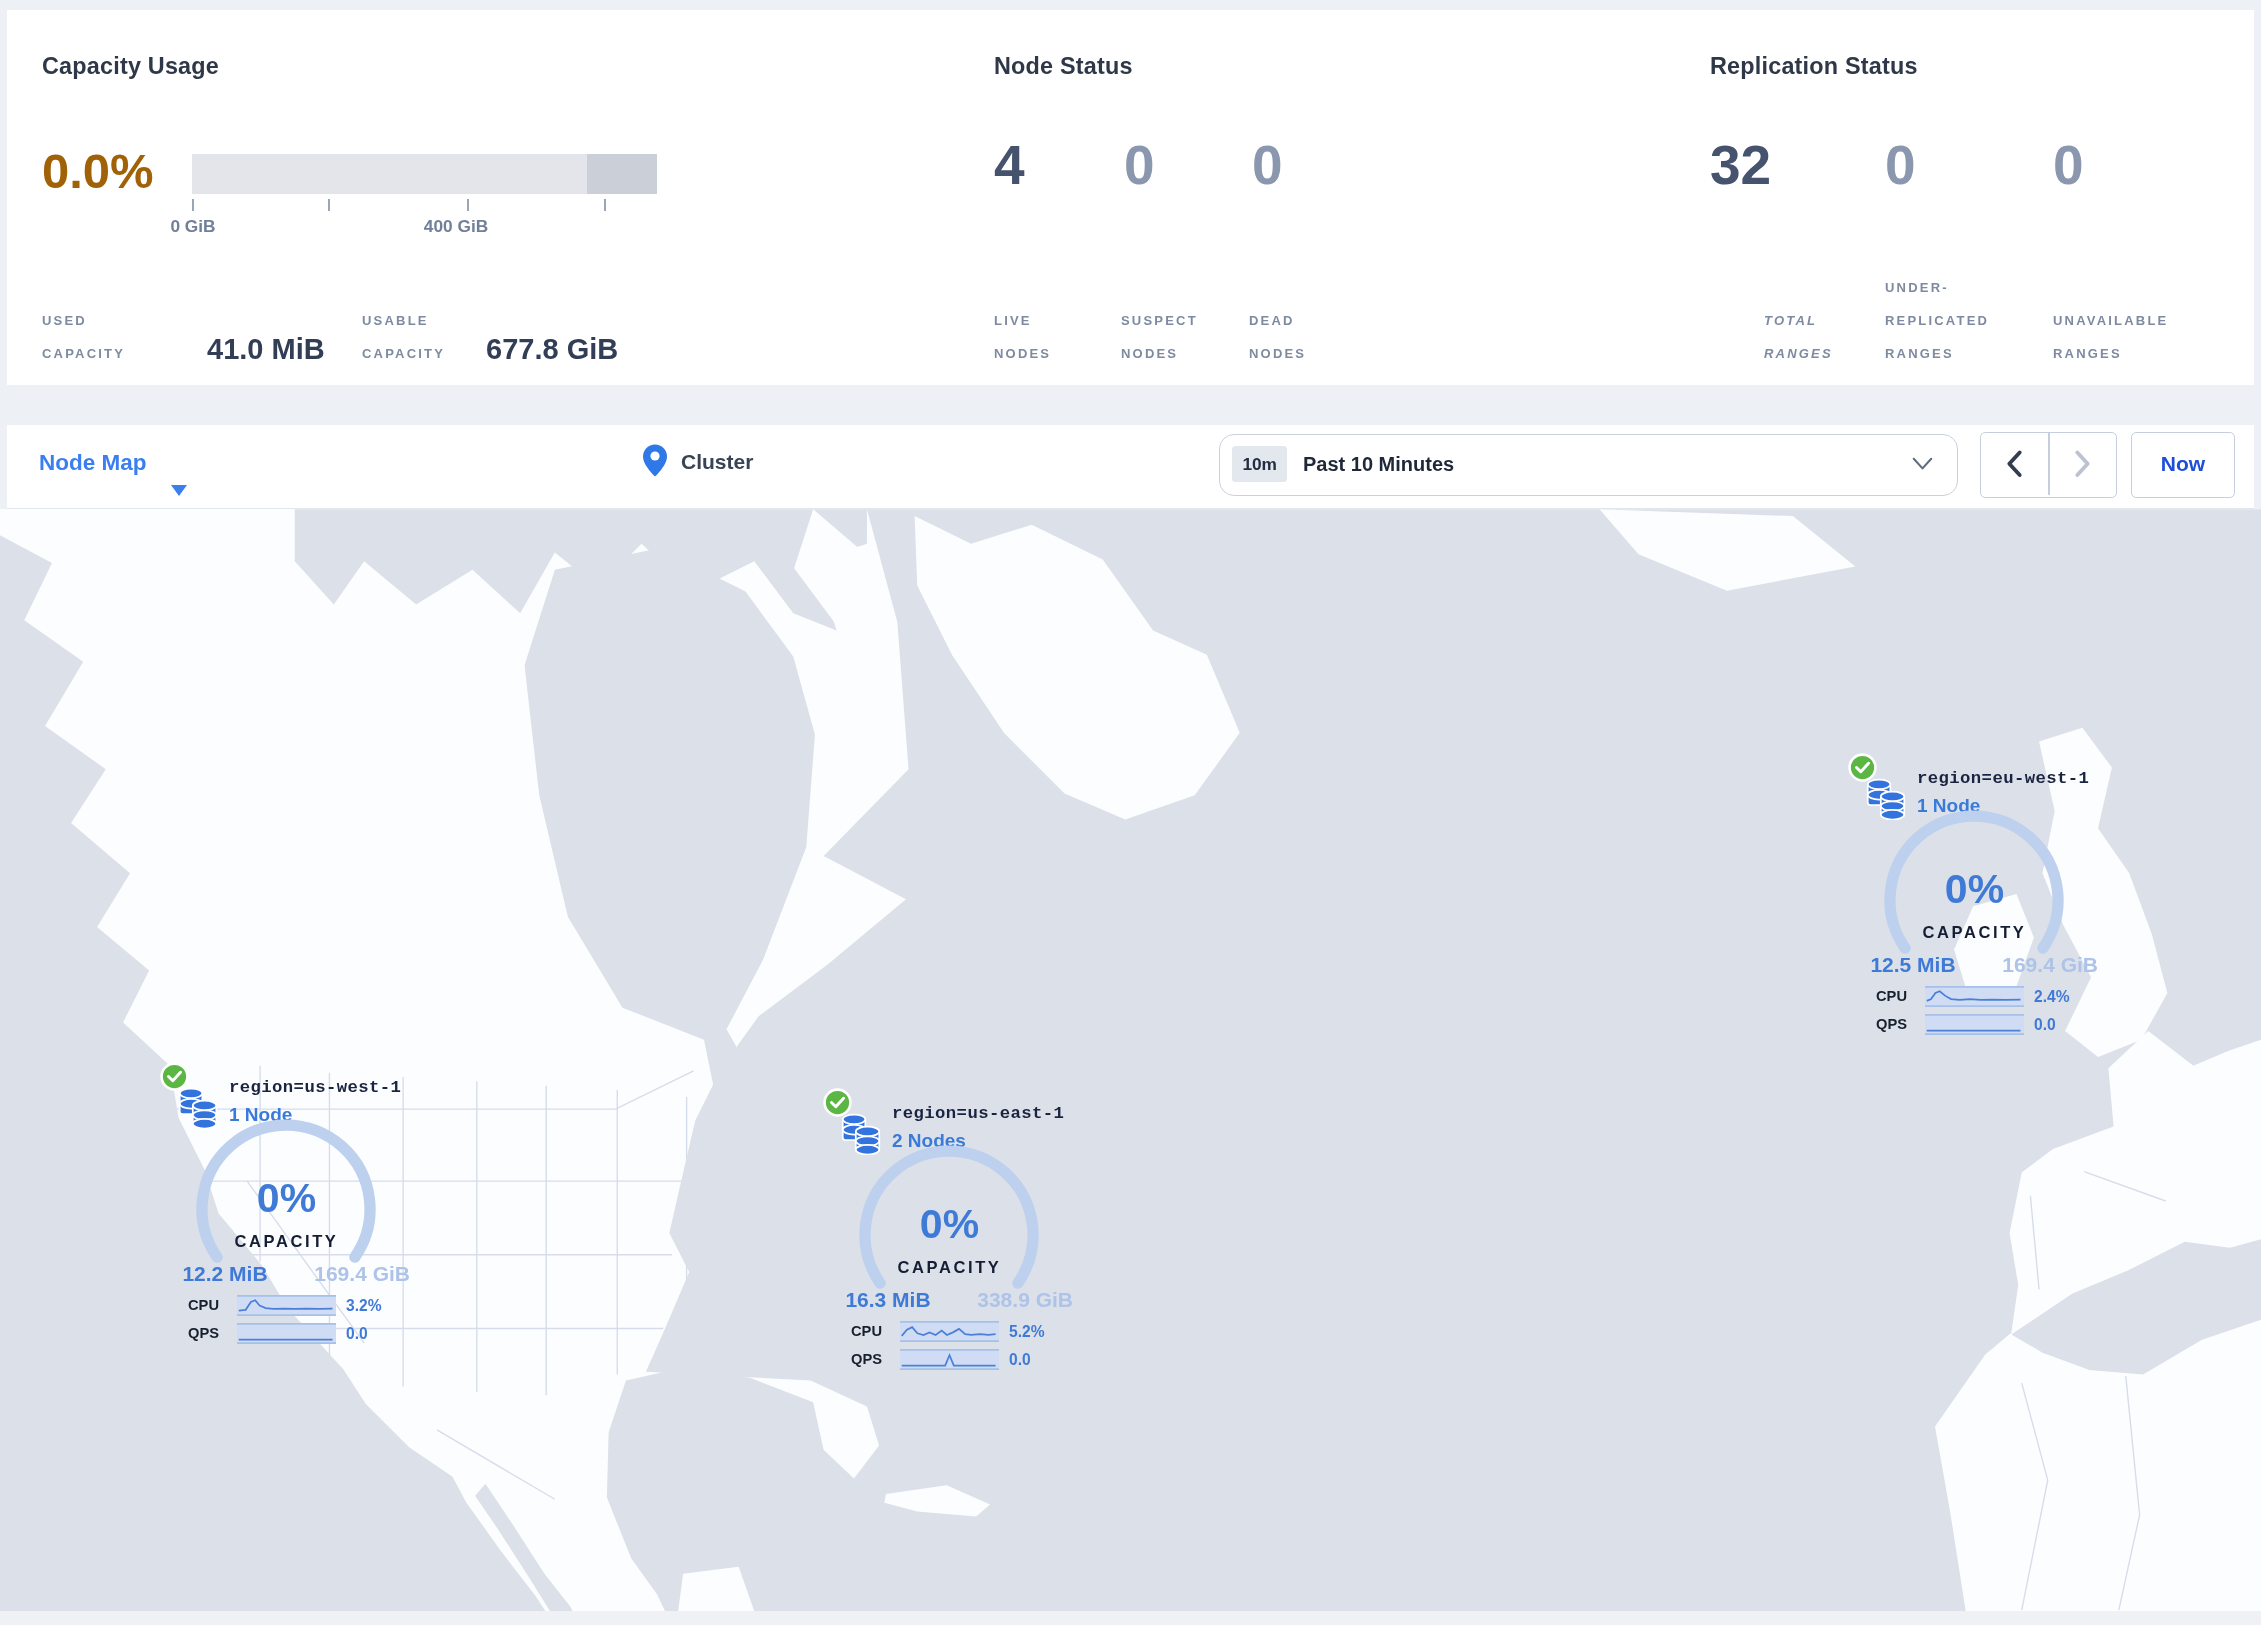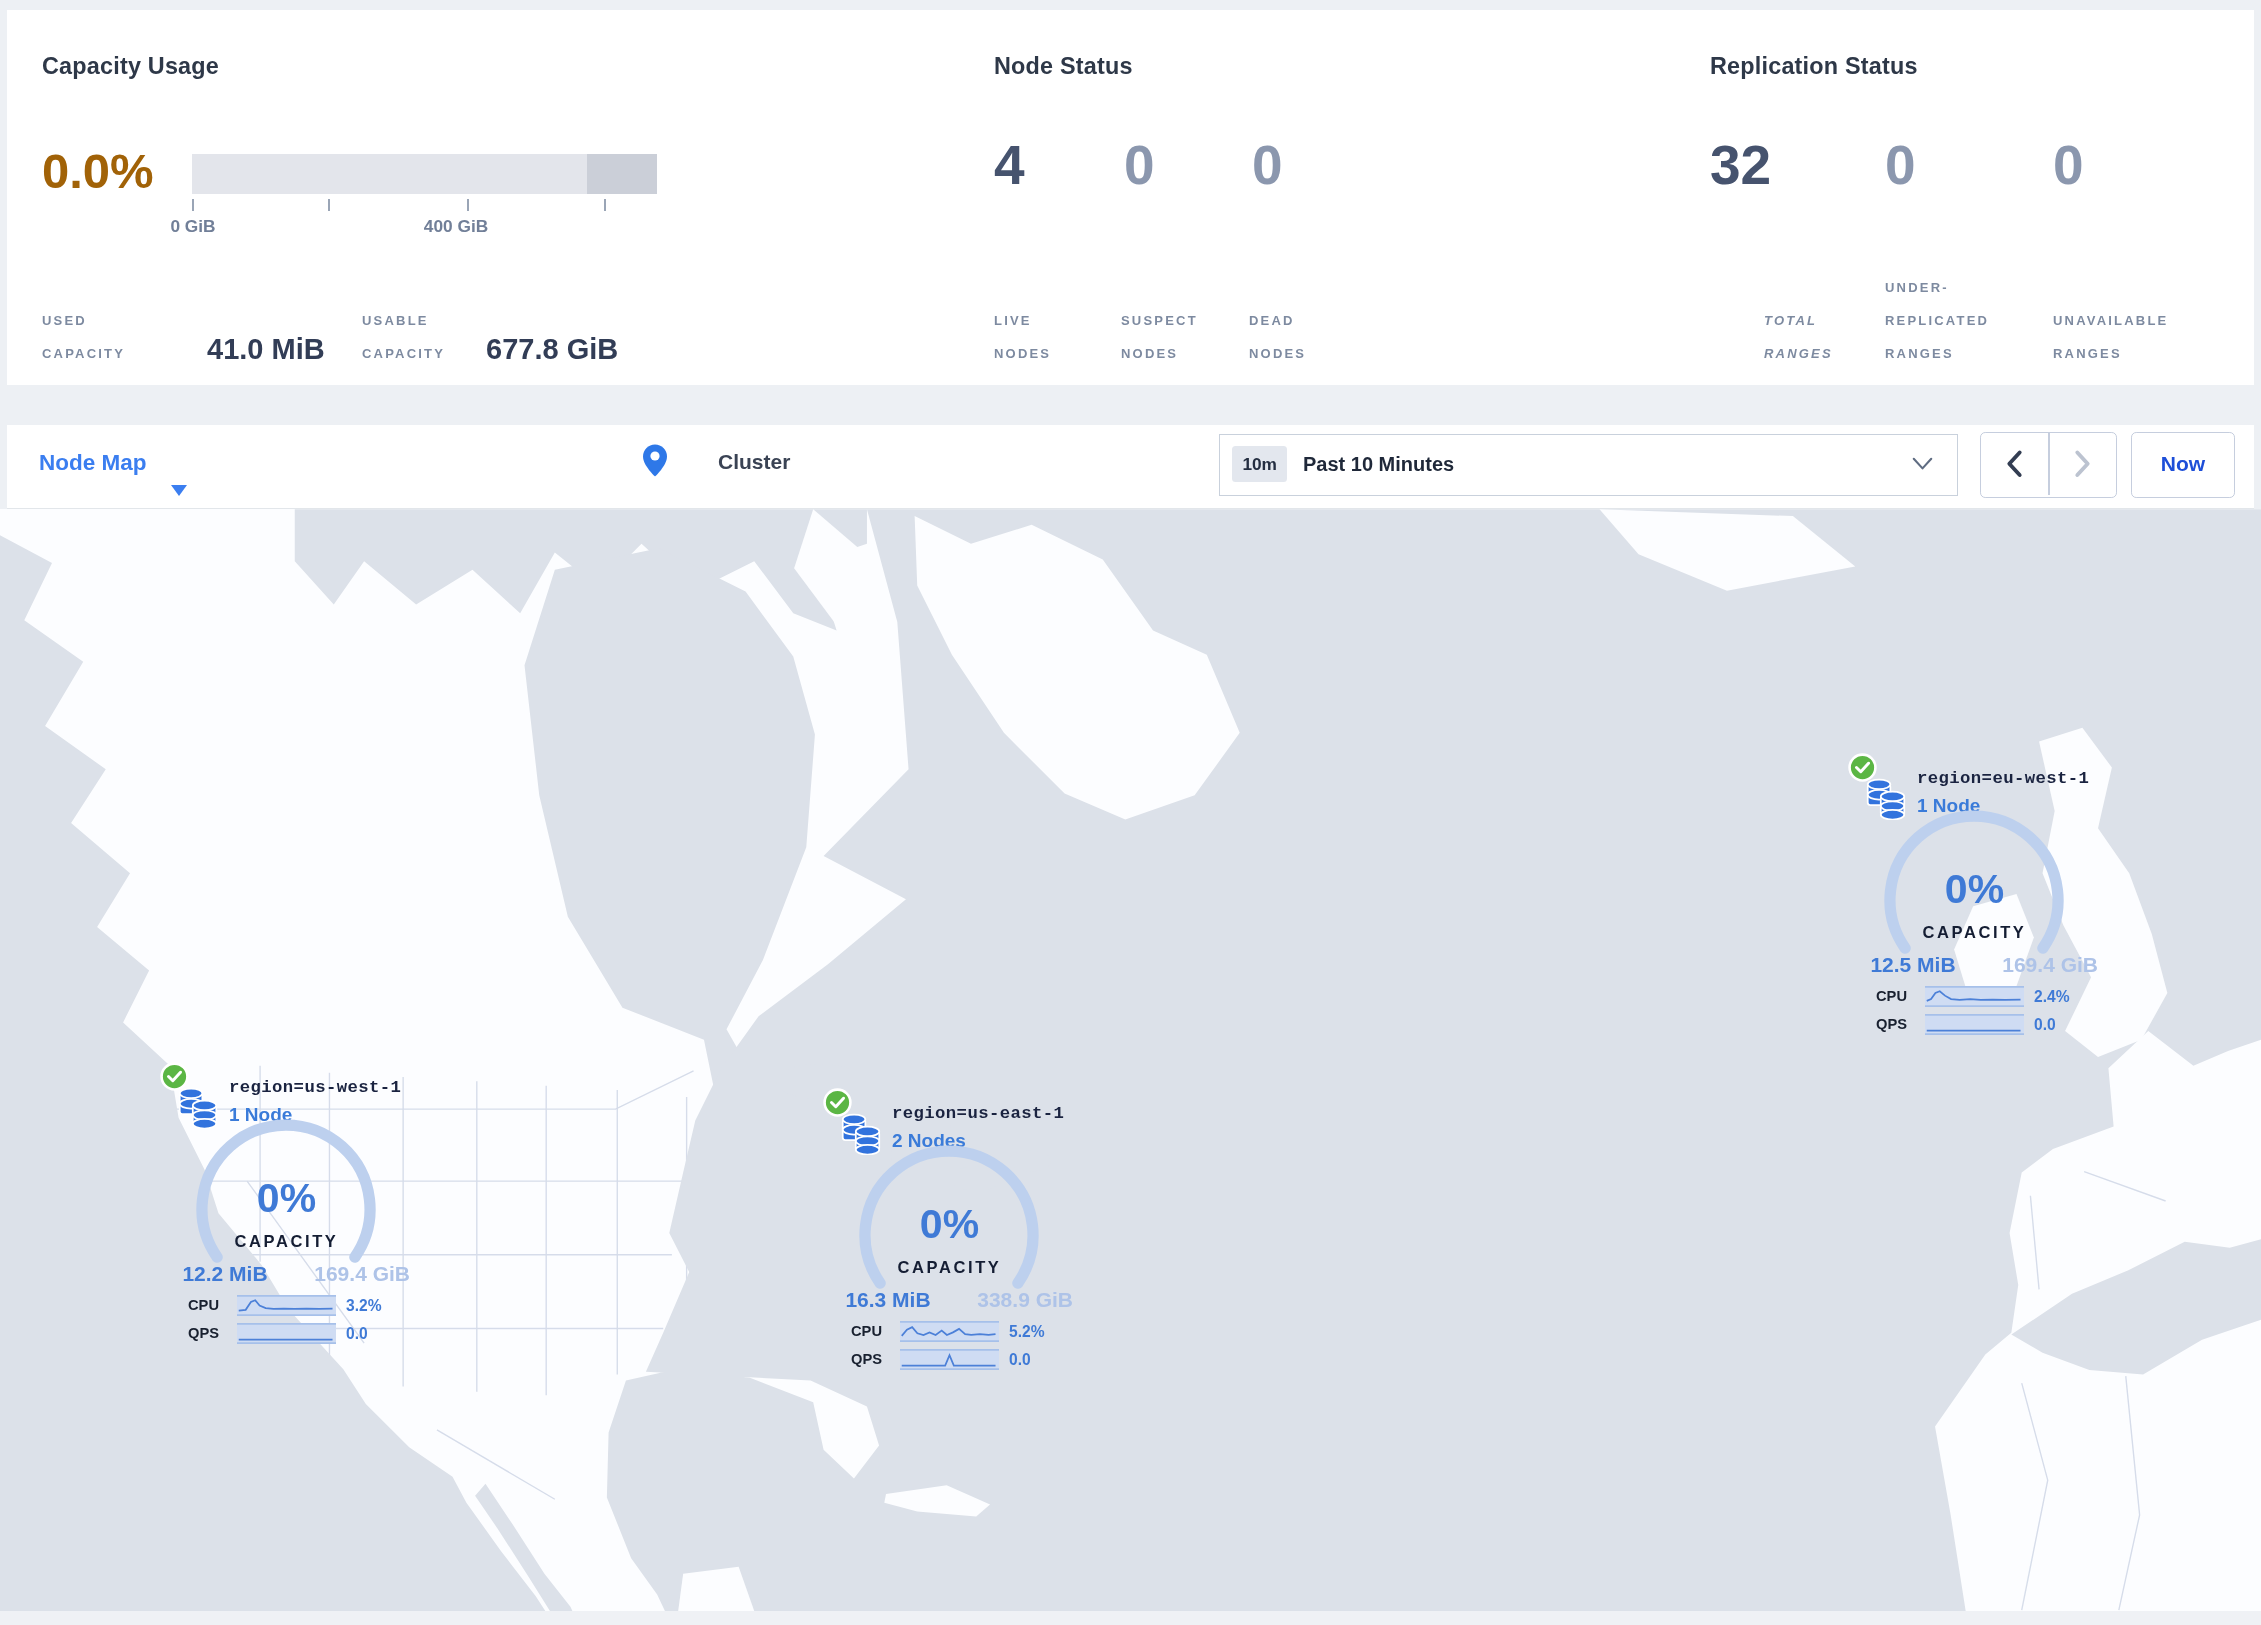--- a/index.html
+++ b/index.html
@@ -27,22 +27,22 @@
   .cap-bar-dark{position:absolute;right:0;top:0;width:70px;height:40px;background:#cbcfd8;}
   .tick{position:absolute;top:189px;width:1.7px;height:11.3px;background:#9aa5b6;}
   .tick-label{position:absolute;top:206px;width:104px;text-align:center;font-size:17.3px;color:#717f98;font-weight:600;}
 
   
   .toolbar{position:absolute;left:7px;right:7px;top:425px;height:83px;background:#ffffff;border-bottom:0.9px solid #e2e6ea;}
   .view-dd{position:absolute;left:32px;top:25px;height:35px;cursor:pointer;}
   .view-dd-label{font-size:22.5px;font-weight:600;color:#3b7ef0;}
   .caret-down{position:absolute;left:132px;top:35px;width:0;height:0;border-left:8.7px solid transparent;border-right:8.7px solid transparent;border-top:11.3px solid #3b7ef0;}
   .breadcrumb{position:absolute;left:636px;top:19px;height:43px;}
-  .crumb-label{position:absolute;left:38px;top:6px;font-size:21px;font-weight:600;color:#3a4354;margin-left:37px;}
-  .time-select{position:absolute;left:1212px;top:8.7px;width:739px;height:62px;border:1.7px solid #c9d1dc;border-radius:0;background:#fff;box-sizing:border-box;cursor:pointer;}
+  .crumb-label{position:absolute;left:38px;top:6px;font-size:21px;font-weight:600;color:#3a4354;}
+  .time-select{position:absolute;left:1212px;top:8.7px;width:739px;height:62px;border:1.7px solid #c9d1dc;border-radius:15px;background:#fff;box-sizing:border-box;cursor:pointer;}
   .time-chip{position:absolute;left:12px;top:11.3px;height:36px;padding:0 10.4px;background:#e3e7ee;border-radius:3.5px;font-size:17.3px;font-weight:700;color:#242e41;line-height:36px;}
   .time-label{position:absolute;left:83px;top:0;line-height:59px;font-size:20px;font-weight:600;color:#1f2839;}
   .time-chevron{position:absolute;right:24px;top:22.5px;}
   .nav-group{position:absolute;left:1973px;top:7px;width:137px;height:66px;border:1.7px solid #c6cede;border-radius:5.2px;background:#fff;box-sizing:border-box;}
   .nav-half{position:absolute;top:0;width:67px;height:62px;display:flex;align-items:center;justify-content:center;cursor:pointer;}
   .nav-divider{position:absolute;left:67px;top:0;width:1.7px;height:62px;background:#c6cede;}
   .now-btn{position:absolute;left:2124px;top:7px;width:104px;height:66px;border:1.7px solid #c6cede;border-radius:5.2px;background:#fff;box-sizing:border-box;text-align:center;line-height:62px;font-size:21px;font-weight:700;color:#1d4ed8;cursor:pointer;}
 
   
   .map-wrap{position:absolute;left:0;top:509px;width:2261px;height:1117px;background:#fcfdff;}

